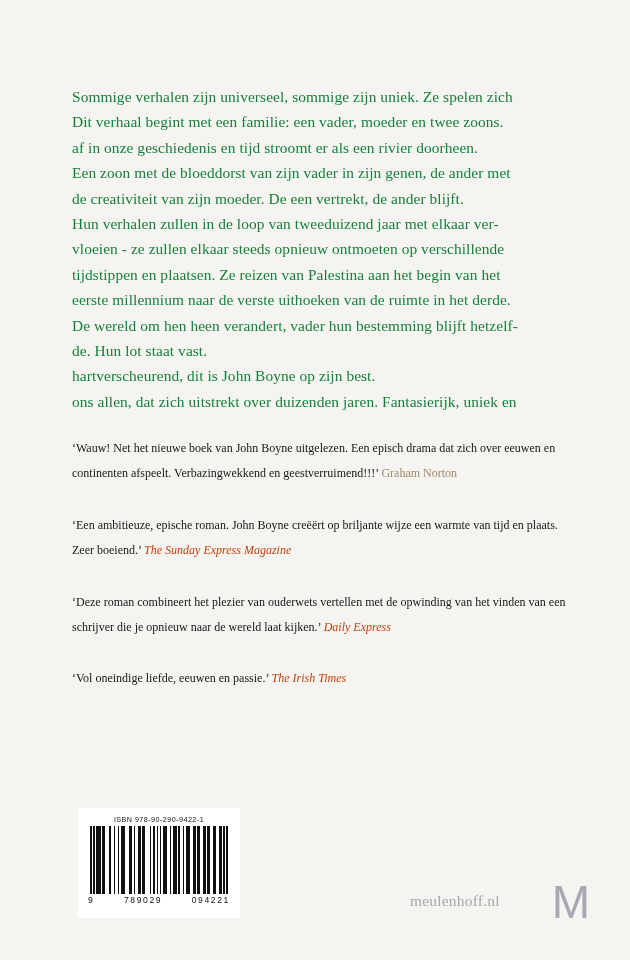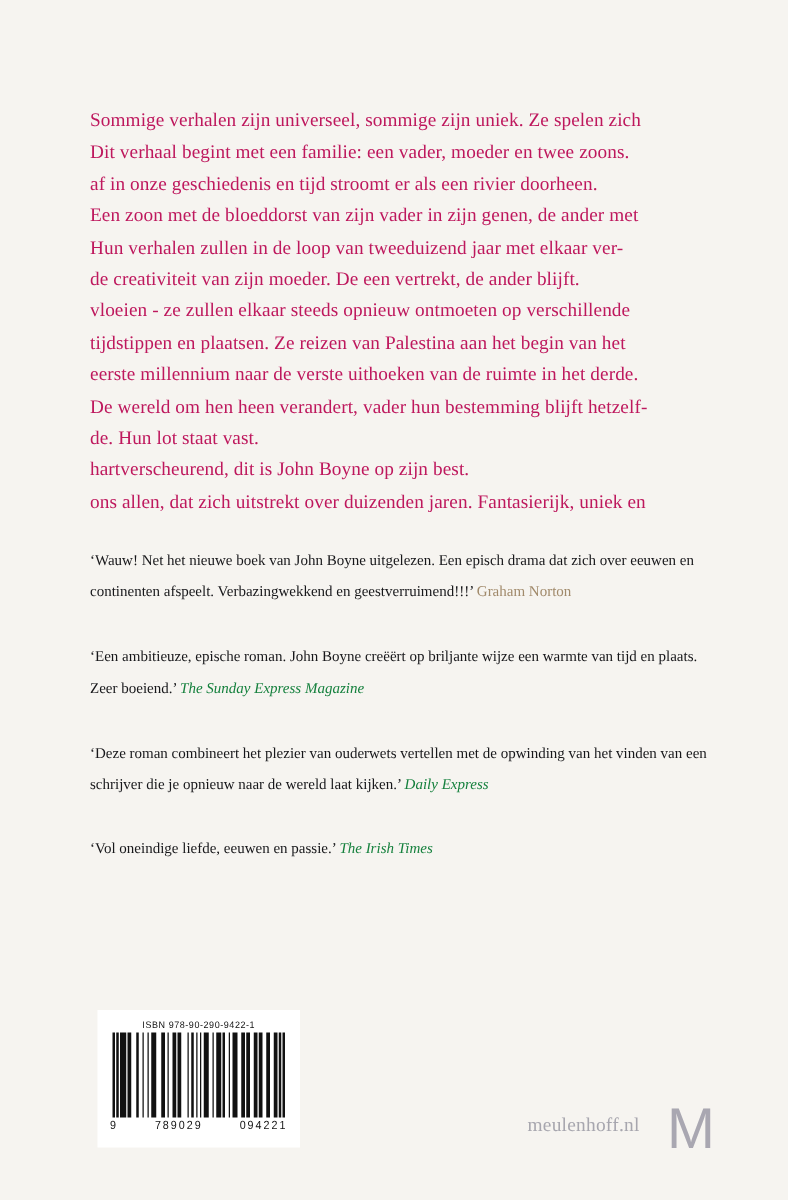--- a/index.html
+++ b/index.html
@@ -28,21 +28,21 @@
     left: 72px;
     top: 84px;
     width: 494px;
   }
 
   .blurb {
     font-size: 15.4px;
     line-height: 25.4px;
     text-align: justify;
     text-justify: inter-word;
-    color: #be185d;
+    color: #15803d;
     margin: 0;
     letter-spacing: 0.005em;
   }
   .blurb .ln {
     display: block;
     text-align: justify;
   }
   .blurb .ln:last-child {
     text-align: left;
   }
@@ -60,21 +60,21 @@
   .quote {
     font-size: 12px;
     line-height: 25.4px;
     color: #17171a;
     margin: 0 0 26px 0;
   }
   .quote:last-child {
     margin-bottom: 0;
   }
   .quote .src {
-    color: #15803d;
+    color: #c2410c;
     font-style: italic;
   }
   .quote .src-upright {
     color: #a18a6b;
     font-style: normal;
   }
 
   
   .barcode-box {
     position: absolute;
@@ -125,28 +125,28 @@
     margin-top: 1px;
     width: 142px;
     justify-content: space-between;
     transform: scaleY(1.1);
   }
   .ean-row span { white-space: nowrap; }
 
   
   .publisher {
     position: absolute;
-    left: 392px;
+    left: 410px;
     top: 876px;
     width: 180px;
     height: 52px;
     display: flex;
     align-items: center;
-    justify-content: flex-end;
-    gap: 22px;
+    justify-content: space-between;
+    gap: 32px;
   }
   .pub-url {
     font-family: "Liberation Serif", "DejaVu Serif", serif;
     font-size: 15.5px;
     color: #a7a6ae;
     letter-spacing: 0.2px;
     line-height: 1;
     padding-bottom: 2px;
   }
   .pub-logo {
@@ -162,22 +162,22 @@
 <body>
 
 <div class="cover">
 
   <div class="content">
     <p class="blurb">
       <span class="ln">Sommige verhalen zijn universeel, sommige zijn uniek. Ze spelen zich</span>
       <span class="ln">Dit verhaal begint met een familie: een vader, moeder en twee zoons.</span>
       <span class="ln">af in onze geschiedenis en tijd stroomt er als een rivier doorheen.</span>
       <span class="ln">Een zoon met de bloeddorst van zijn vader in zijn genen, de ander met</span>
+      <span class="ln">de creativiteit van zijn moeder. De een vertrekt, de ander blijft.</span>
       <span class="ln">Hun verhalen zullen in de loop van tweeduizend jaar met elkaar ver-</span>
-      <span class="ln">de creativiteit van zijn moeder. De een vertrekt, de ander blijft.</span>
       <span class="ln">vloeien - ze zullen elkaar steeds opnieuw ontmoeten op verschillende</span>
       <span class="ln">tijdstippen en plaatsen. Ze reizen van Palestina aan het begin van het</span>
       <span class="ln">eerste millennium naar de verste uithoeken van de ruimte in het derde.</span>
       <span class="ln">De wereld om hen heen verandert, vader hun bestemming blijft hetzelf-</span>
       <span class="ln">de. Hun lot staat vast.</span>
     </p>
     <p class="blurb">
       <span class="ln">hartverscheurend, dit is John Boyne op zijn best.</span>
       <span class="ln">ons allen, dat zich uitstrekt over duizenden jaren. Fantasierijk, uniek en</span>
     </p>

